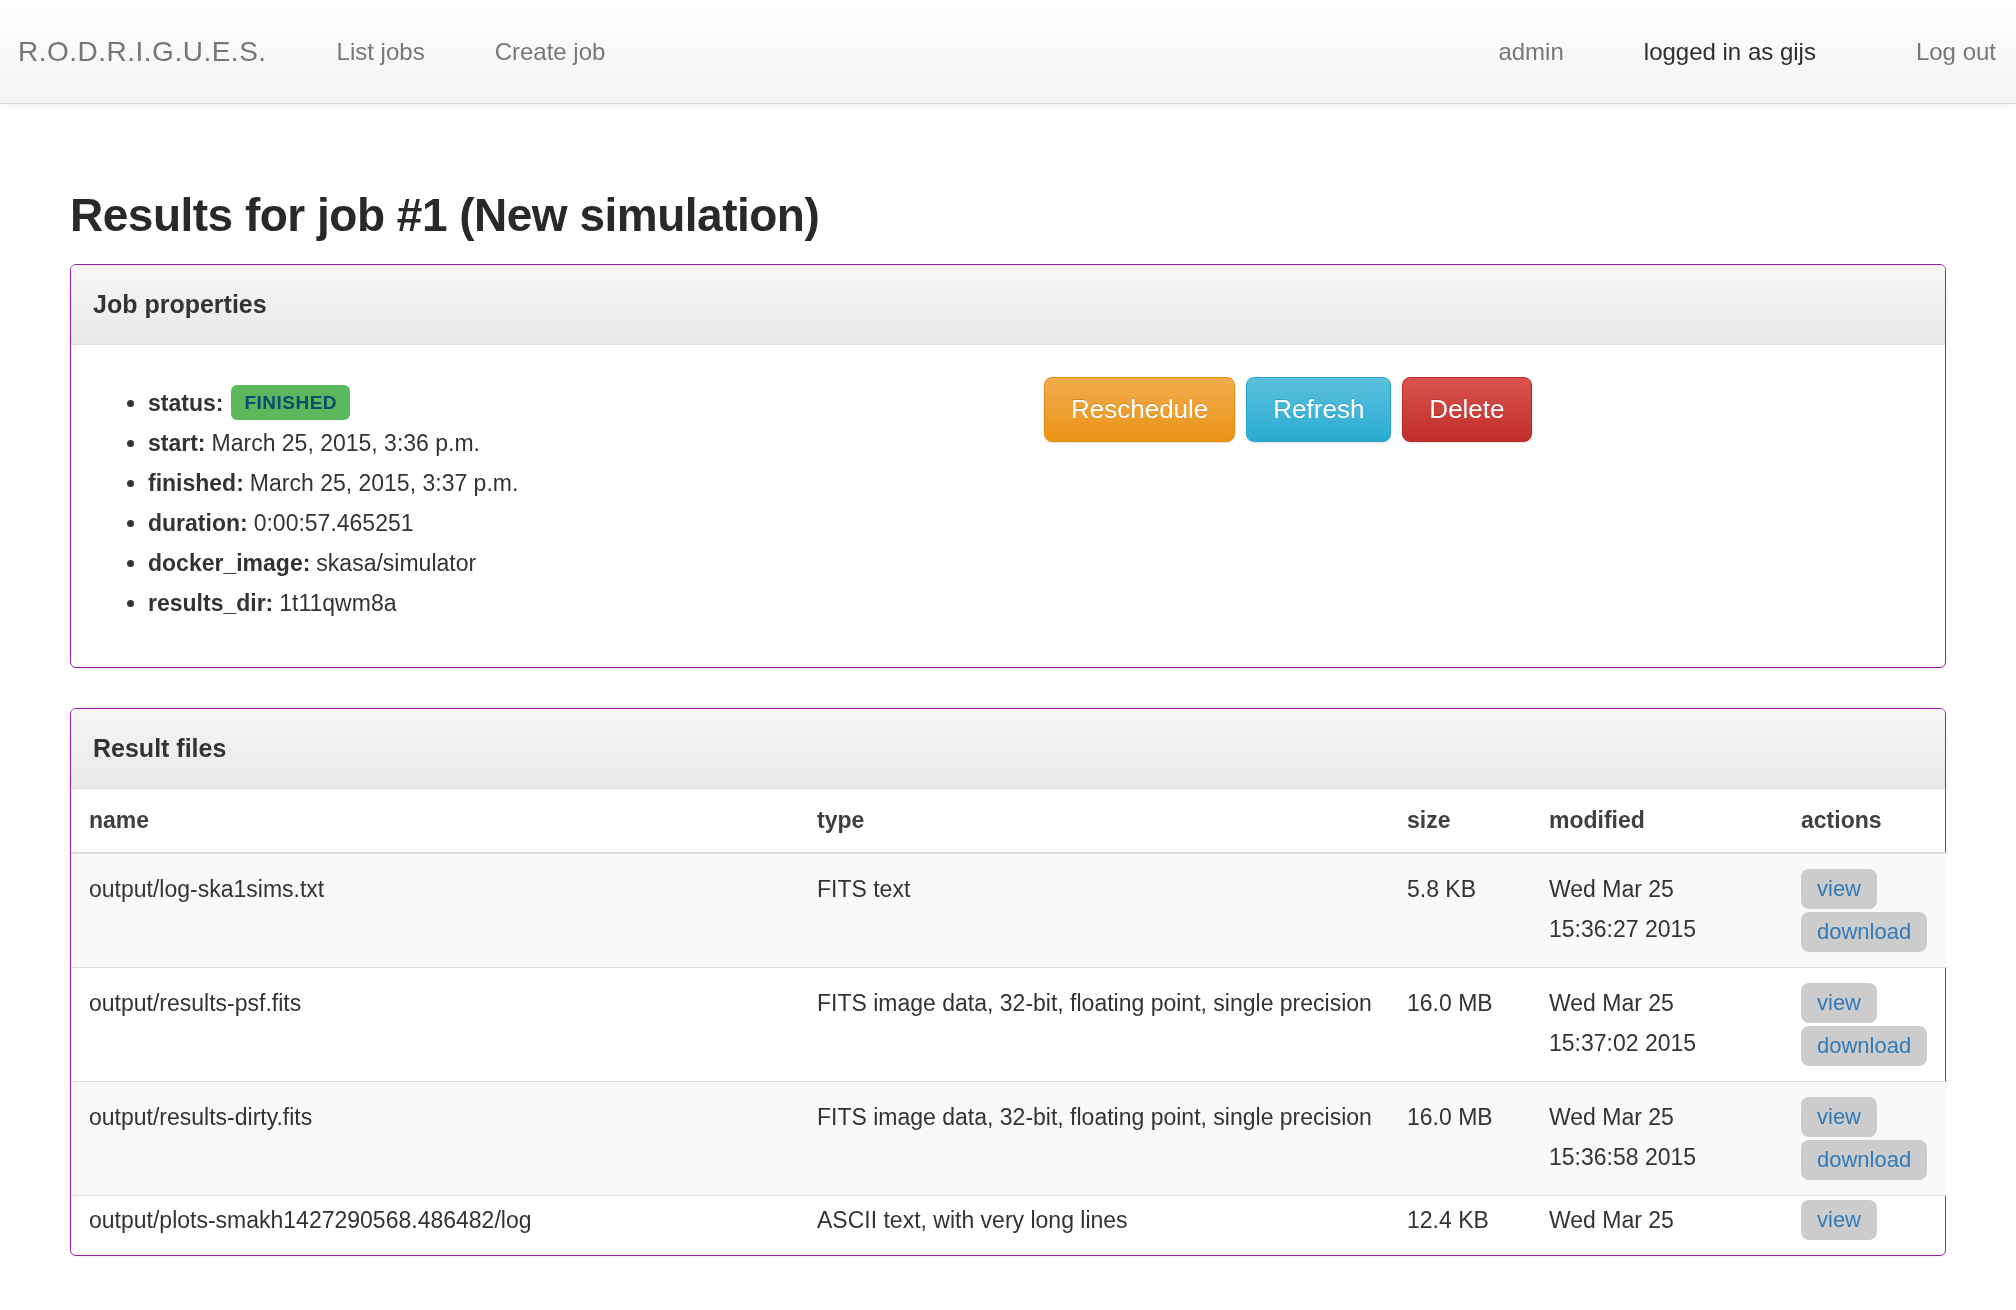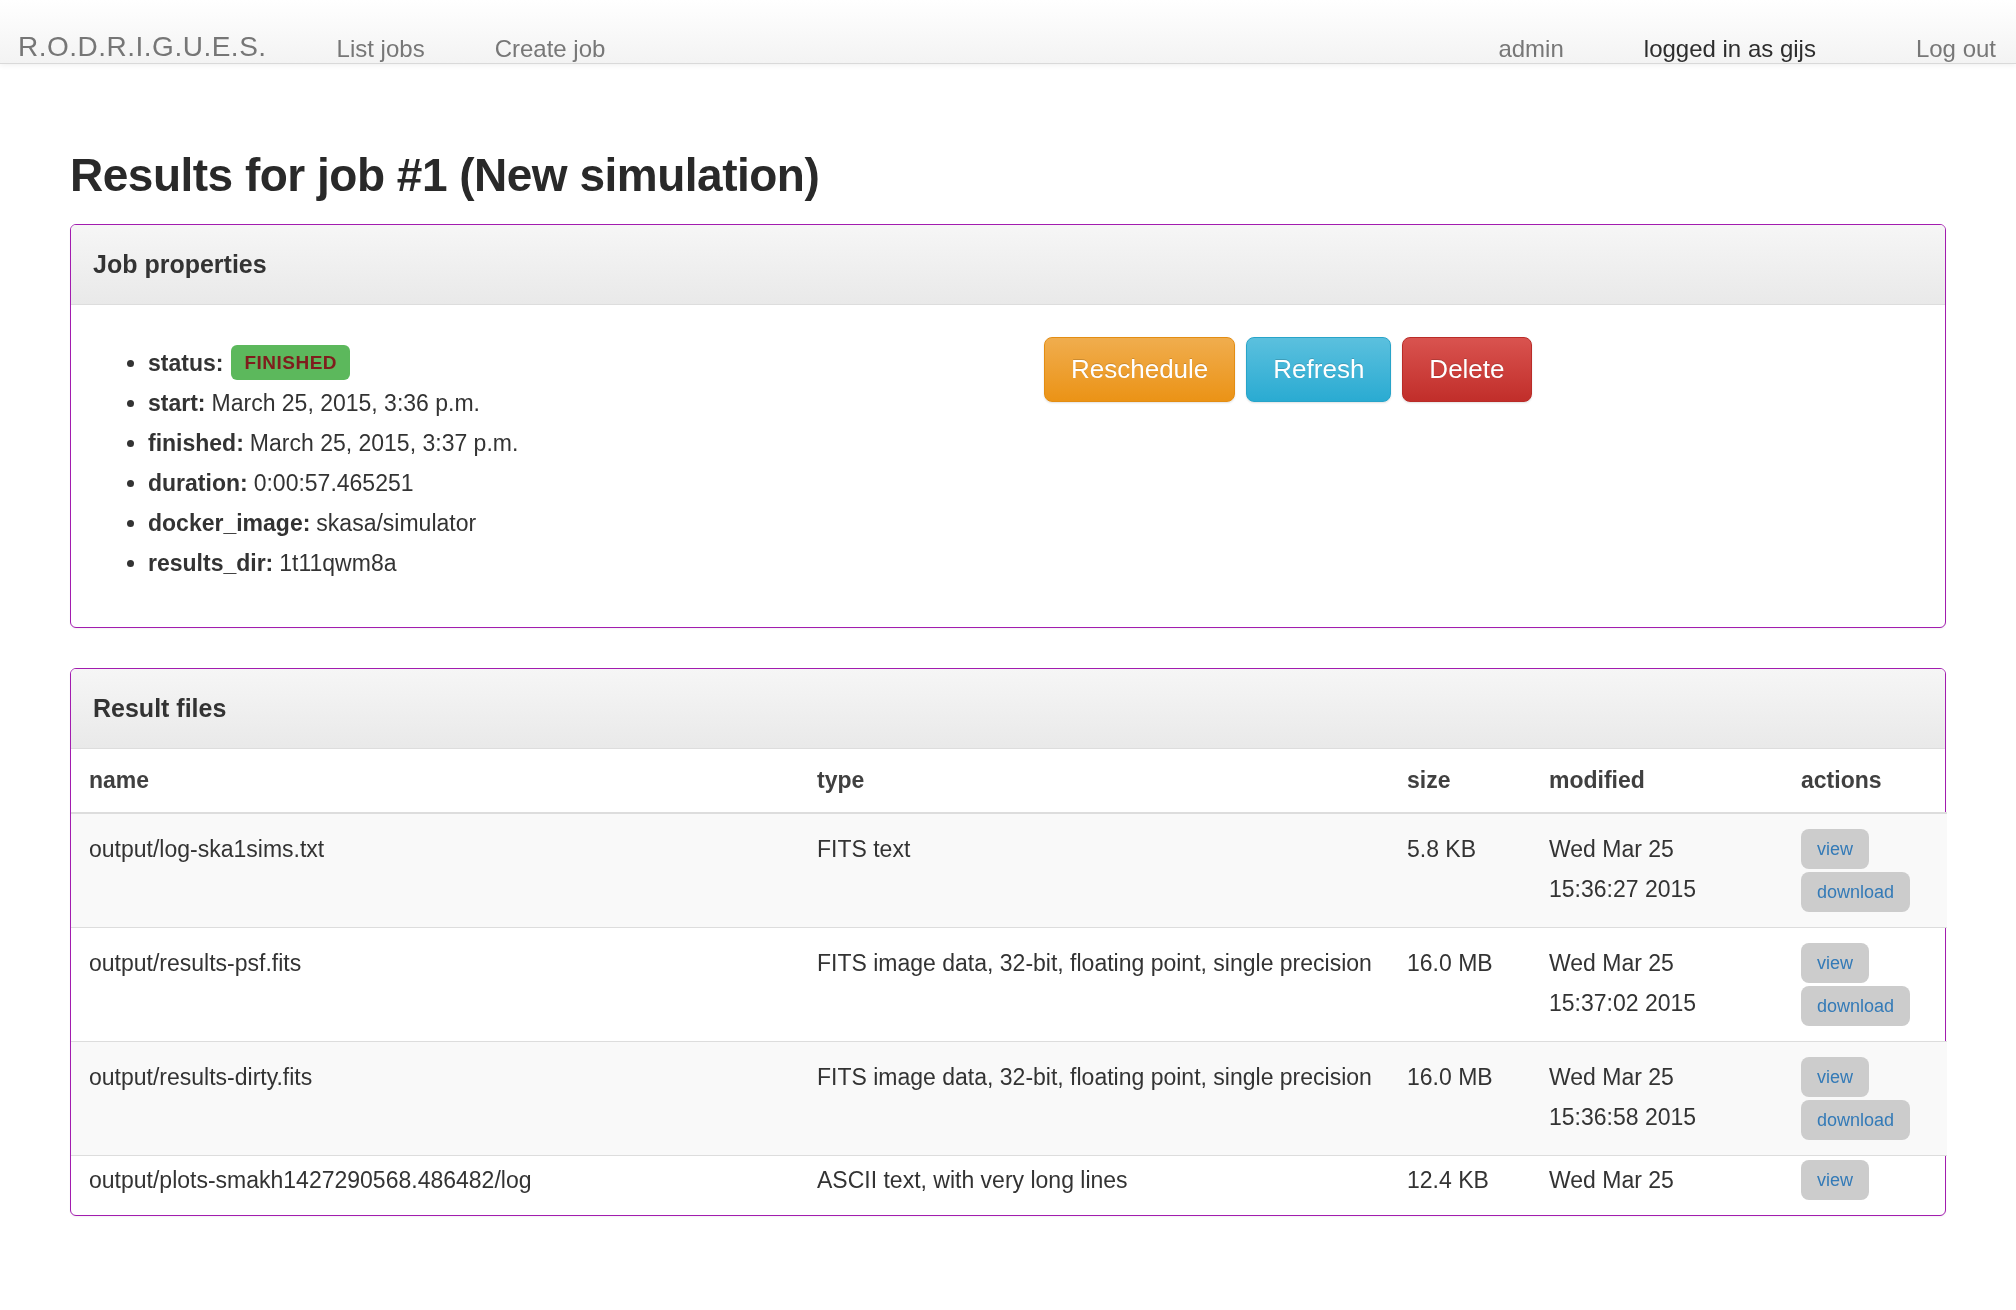--- a/index.html
+++ b/index.html
@@ -6,25 +6,25 @@
   html,body { margin:0; padding:0; }
   body {
     width:2016px; height:1310px; overflow:hidden;
     background:#ffffff; color:#333;
     font-family:"Liberation Sans", sans-serif;
     font-size:23px;
   }
 
   
   .navbar {
-    height:64px; width:100%;
+    height:104px; width:100%;
     background:linear-gradient(to bottom,#ffffff 0%,#f3f3f3 100%);
     border-bottom:1px solid #d9d9d9;
     box-shadow:0 1px 6px rgba(0,0,0,.07);
-    display:flex; align-items:flex-end;
+    display:flex; align-items:center;
     padding:0 20px 0 18px;
   }
   .brand { font-size:28px; color:#767676; letter-spacing:.5px; cursor:pointer; }
   .nav-link { font-size:24px; color:#777; cursor:pointer; text-decoration:none; }
   .nav-left { display:flex; align-items:center; }
   .nav-left .nav-link { margin-left:70px; }
   .nav-right { margin-left:auto; display:flex; align-items:center; }
   .nav-right .nav-link { margin-left:100px; }
   .nav-user { font-size:24px; color:#2d2d2d; margin-left:80px; }
 
@@ -48,21 +48,21 @@
   }
   .panel-title { font-size:25px; font-weight:bold; color:#333; line-height:29px; }
 
   
   .panel-body { position:relative; padding:38px 25px 44px 25px; }
   ul.props { margin:0; padding:0 0 0 52px; list-style:disc; }
   ul.props li { line-height:40px; }
   .plabel { font-weight:bold;text-align:center; }
   .pval { margin-left:6px; }
   .badge-success {
-    display:inline-block; background:#5cb85c; color:#7f1d1d;
+    display:inline-block; background:#5cb85c; color:#0c4a6e;
     font-size:19px; font-weight:bold; letter-spacing:.5px;
     line-height:19px; padding:8px 13px; border-radius:6px;
     vertical-align:2px; margin-left:8px;
   }
   .btn-row { position:absolute; left:973px; top:32px; display:flex; gap:11px;border-radius:17px; }
   .btn-lg {
     font-family:"Liberation Sans", sans-serif;
     font-size:26px; color:#fff; border-radius:8px;
     padding:16px 26px; border:1px solid transparent; cursor:pointer;
     text-shadow:0 -1px 0 rgba(0,0,0,.15);
@@ -81,21 +81,21 @@
   table.files td {
     padding:15px 10px 15px 18px; vertical-align:top;
     border-top:1px solid #ddd; line-height:40px;
   }
   table.files tbody tr:nth-child(odd) { background:#f9f9f9; }
   col.c-name { width:728px; } col.c-type { width:590px; }
   col.c-size { width:142px; } col.c-mod  { width:252px; } col.c-act { width:164px; }
   .mod-wrap { max-width:178px; }
   .act-btn {
     display:inline-block; background:#cccccc; color:#337ab7;
-    font-size:18px; line-height:22px; padding:9px 16px;
+    font-size:22px; line-height:22px; padding:9px 16px;
     border-radius:8px; cursor:pointer; text-decoration:none;
   }
   .act-stack { display:flex; flex-direction:column; align-items:flex-start; gap:3px; }
   tr.row-clipped td { padding-top:4px; }
 </style>
 </head>
 <body>
 
 <div class="navbar">
   <span class="brand">R.O.D.R.I.G.U.E.S.</span>

